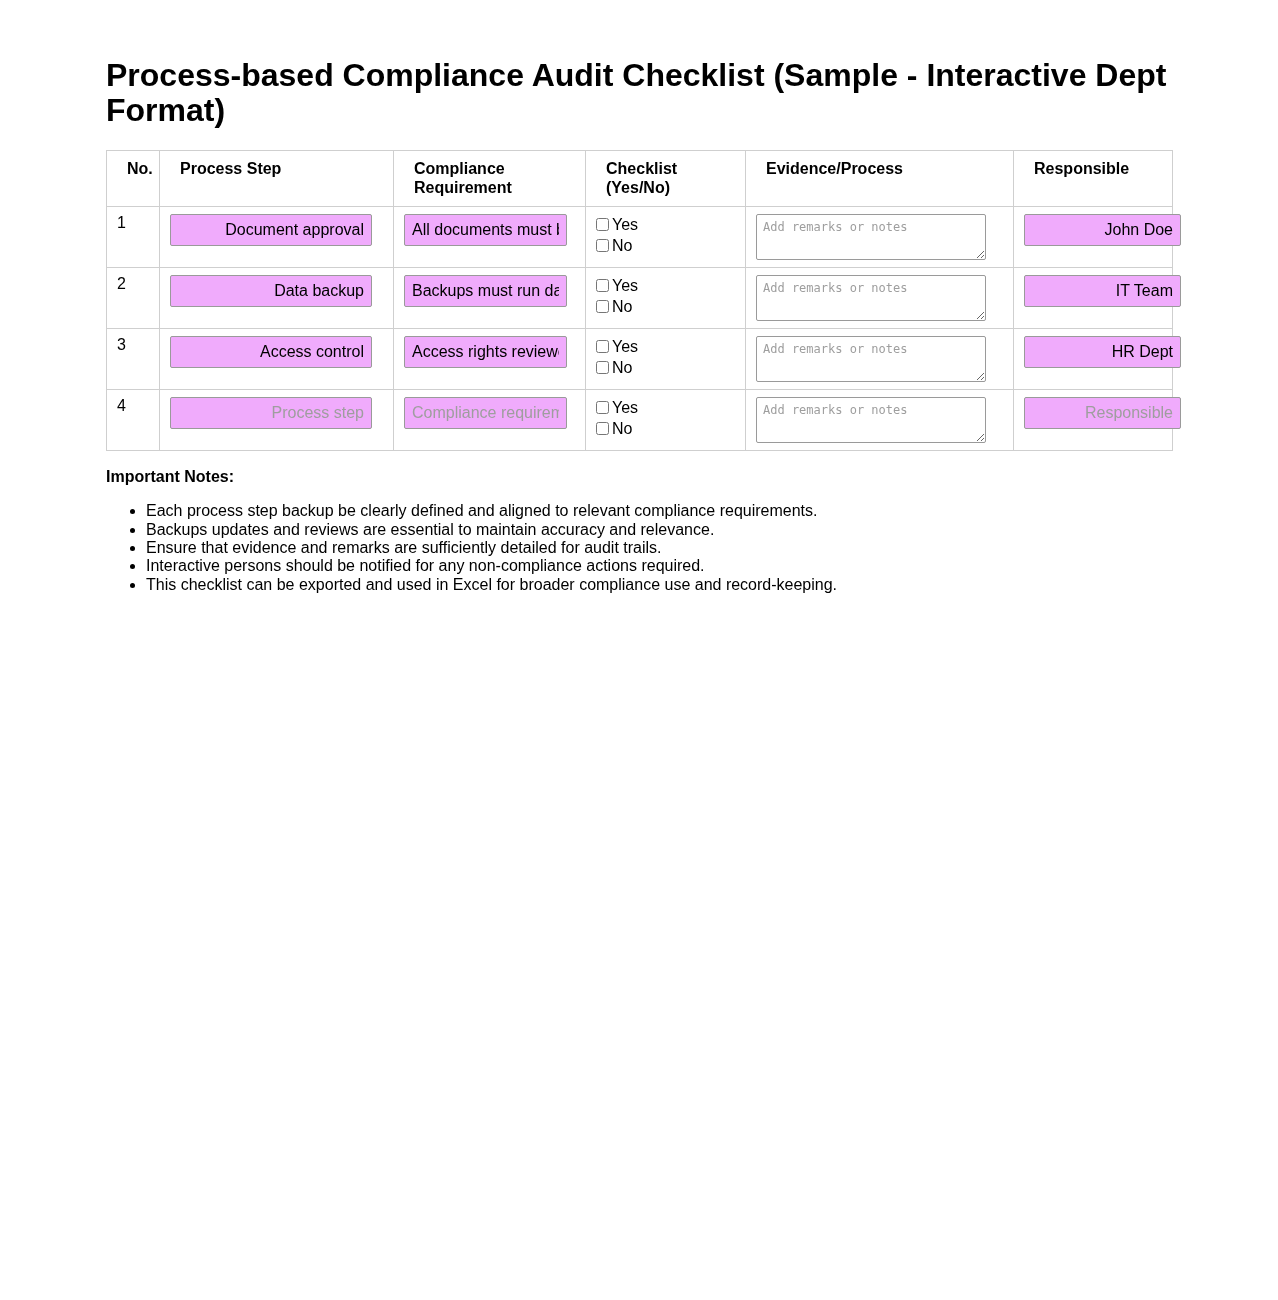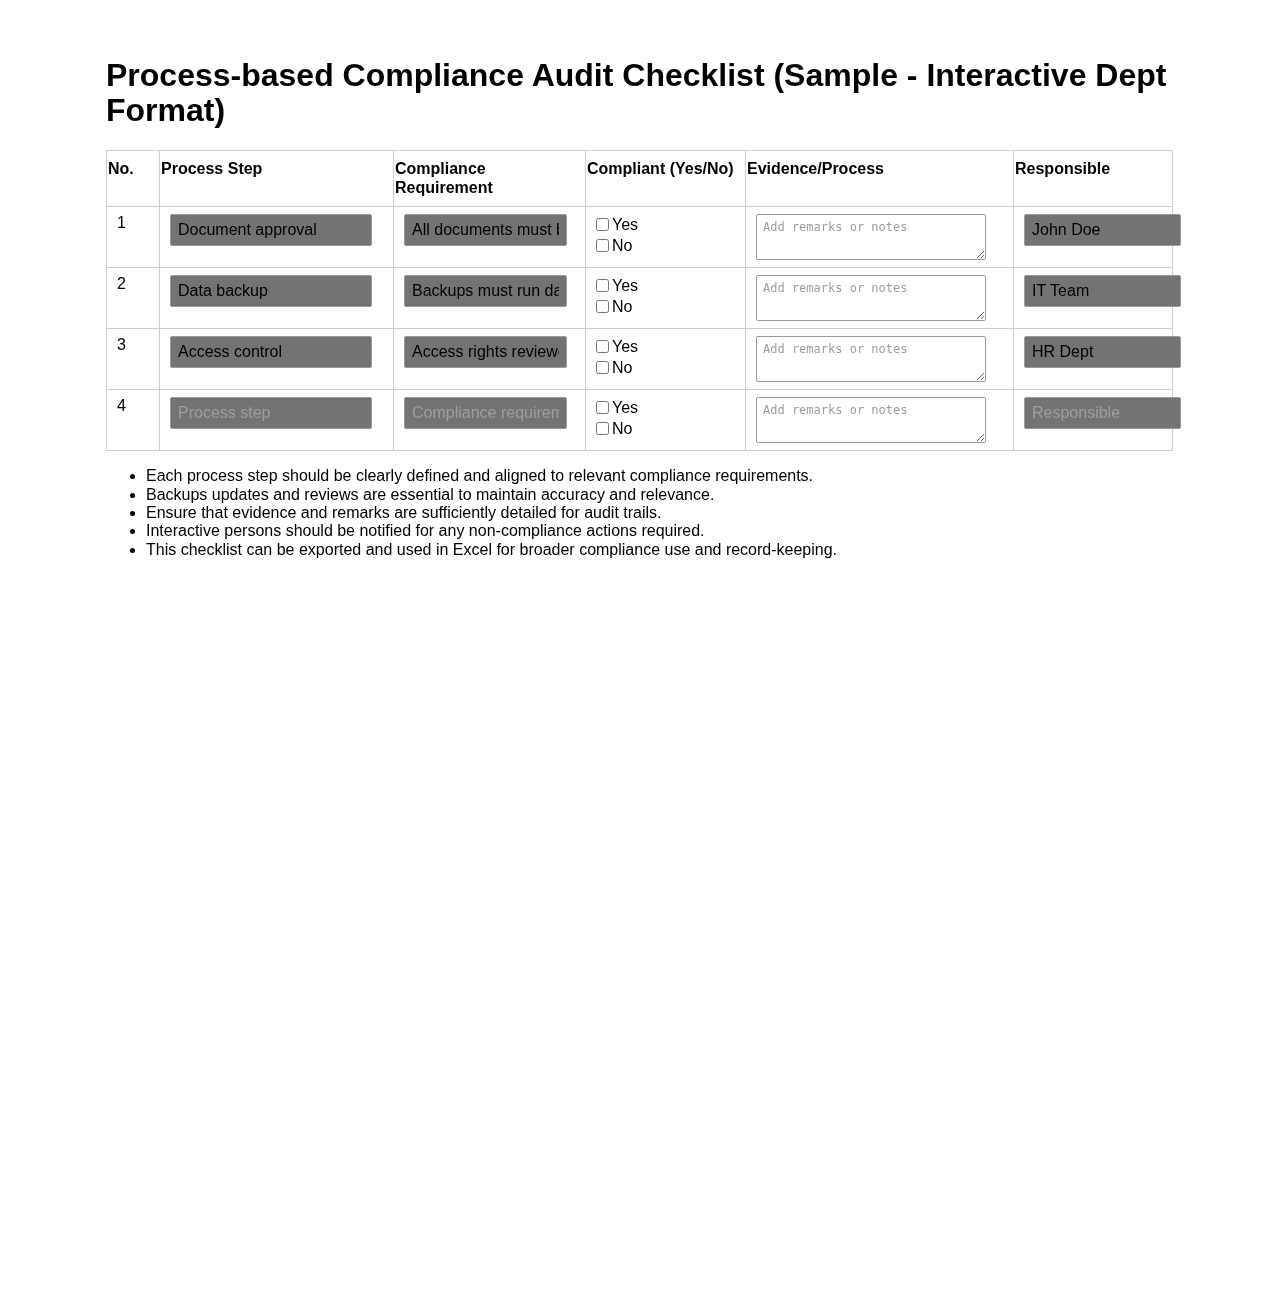--- a/index.html
+++ b/index.html
@@ -27,37 +27,38 @@
     width: 1066px;
     font-size: 16px;
   }
   table.checklist th,
   table.checklist td {
     border: 1px solid #cfcfcf;
     text-align: left;
     vertical-align: top;
   }
   table.checklist th {
-    padding: 9px 1px;
+    padding: 9px 20px;
     font-weight: bold;
     line-height: 1.15;
   }
   table.checklist td {
     padding: 7px 10px;
   }
   td.c-no { padding-left: 13px; padding-top: 8px; }
   .ti {
     height: 32px;
     border: 1px solid #9a9a9a;
     border-radius: 2px;
     padding: 4px 7px;
     font-family: "Liberation Sans", sans-serif;
     font-size: 16px;
     color: #000;
-    background: #737373;
+    background: #f0abfc;
+    text-align: right;
   }
   .ti-process { width: 202px; }
   .ti-comp    { width: 163px; }
   .ti-resp    { width: 157px; }
   .ta-remarks {
     display: block;
     width: 230px;
     height: 46px;
     border: 1px solid #9a9a9a;
     border-radius: 2px;
@@ -109,21 +110,21 @@
       <col style="width:192px">
       <col style="width:160px">
       <col style="width:268px">
       <col style="width:159px">
     </colgroup>
     <thead>
       <tr>
         <th>No.</th>
         <th>Process Step</th>
         <th>Compliance Requirement</th>
-        <th>Compliant (Yes/No)</th>
+        <th>Checklist (Yes/No)</th>
         <th>Evidence/Process</th>
         <th>Responsible</th>
       </tr>
     </thead>
     <tbody>
 
       <tr>
         <td class="c-no">1</td>
         <td>
           <input type="text" class="ti ti-process" value="Document approval" placeholder="Process step" style="">
@@ -231,22 +232,23 @@
           <textarea class="ta-remarks" placeholder="Add remarks or notes" style=""></textarea>
         </td>
         <td>
           <input type="text" class="ti ti-resp" value="" placeholder="Responsible" style="">
         </td>
       </tr>
 
     </tbody>
   </table>
 
+  <p class="notes-heading">Important Notes:</p>
 
   <ul class="notes">
-    <li>Each process step should be clearly defined and aligned to relevant compliance requirements.</li>
+    <li>Each process step backup be clearly defined and aligned to relevant compliance requirements.</li>
     <li>Backups updates and reviews are essential to maintain accuracy and relevance.</li>
     <li>Ensure that evidence and remarks are sufficiently detailed for audit trails.</li>
     <li>Interactive persons should be notified for any non-compliance actions required.</li>
     <li>This checklist can be exported and used in Excel for broader compliance use and record-keeping.</li>
   </ul>
 
 </div>
 
 </body></html>

